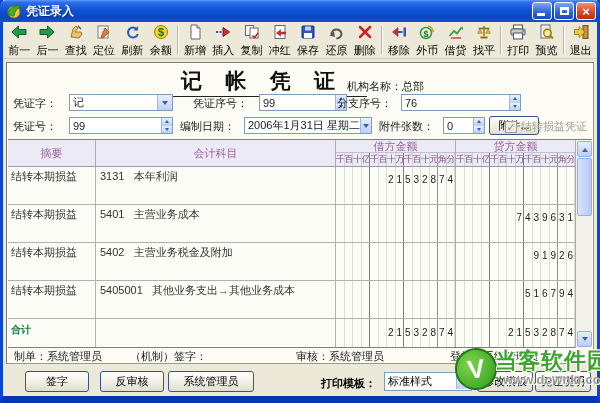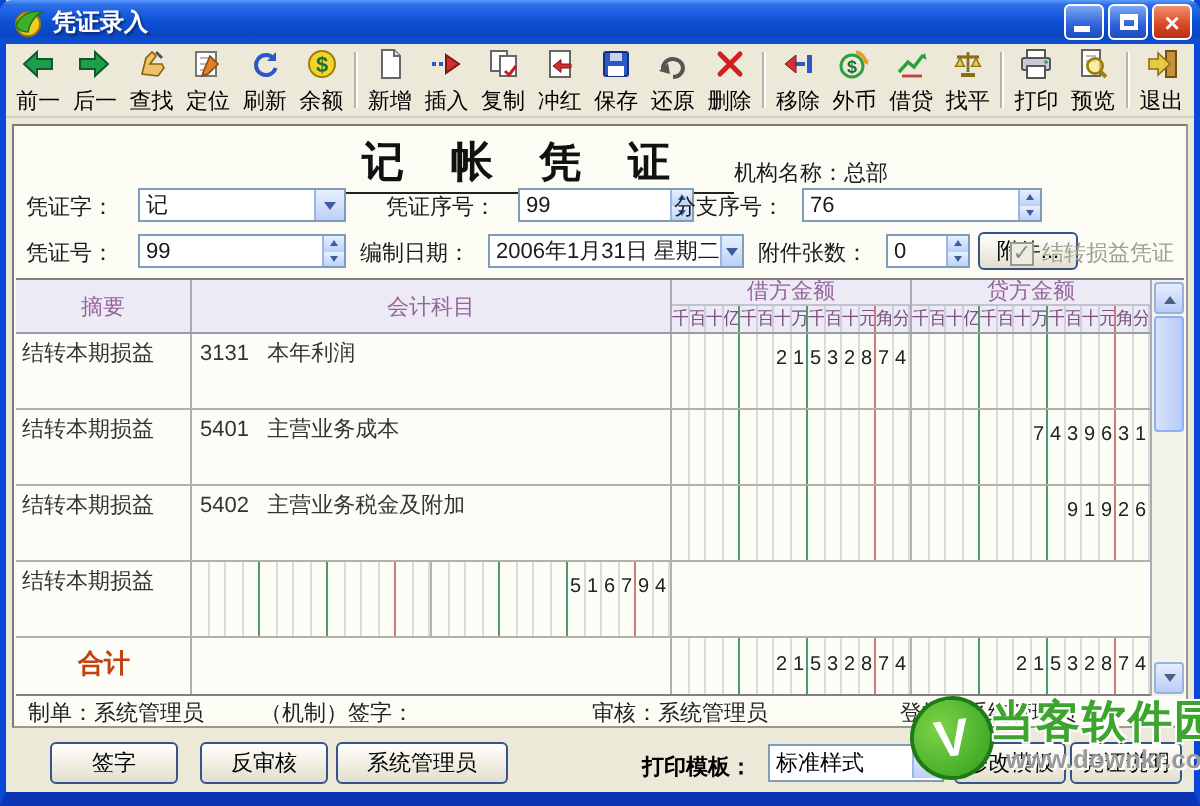--- a/index.html
+++ b/index.html
@@ -29,21 +29,21 @@
   .tb-sep { width:2px; margin:3px 2px; border-left:1px solid #B8B4A4; border-right:1px solid #FFFFFF; }
   
   .content { position:absolute; left:0; right:0; top:60px; bottom:0; padding:3px; }
   .panel { position:absolute; left:3px; top:2px; width:588px; height:302px; background:#FCFCF5;
     border:1px solid #9A9A8A; border-top-color:#7E7E70; border-left-color:#7E7E70; }
   
   .form-area { position:relative; height:76px; font-size:11px; color:#1A1A1A; }
   .v-title { position:absolute; left:150px; top:4px; width:210px; text-align:center;
     font-family:"DejaVu Serif","Liberation Serif",serif; font-size:21px; font-weight:bold; letter-spacing:8px;
     border-bottom:1px solid #222; padding-bottom:1px; color:#111; white-space:nowrap; }
-  .org { position:absolute; left:360px; top:16px; }
+  .org { position:absolute; left:340px; top:16px; }
   .frow { position:absolute; height:17px; display:flex; align-items:center; }
   .fld-label { white-space:nowrap; }
   .ctrl { position:absolute; height:17px; background:#fff; border:1px solid #7F9DB9; font-size:11px;
     display:flex; align-items:center; padding-left:3px; overflow:hidden; white-space:nowrap; }
   .ctrl .val { flex:1; }
   .dd-btn { width:15px; height:15px; background:linear-gradient(180deg,#E8F0FE,#BCD0F8);
     border-left:1px solid #9EB6E4; display:flex; align-items:center; justify-content:center; }
   .dd-btn i { width:0; height:0; border:3px solid transparent; border-top:4px solid #3C5E9E; margin-top:3px; }
   .spin { width:11px; height:15px; display:flex; flex-direction:column; border-left:1px solid #9EB6E4; }
   .spin b { flex:1; background:linear-gradient(180deg,#E8F0FE,#BCD0F8); display:flex; align-items:center; justify-content:center; }
@@ -70,21 +70,21 @@
   .td.sum { width:88px; padding:2px 2px 0 3px; color:#333; }
   .td.acc { width:240px; padding:2px 2px 0 4px; color:#333; white-space:pre; }
   .td.amt-cell { width:120px; padding:0; }
   .amt { display:grid; grid-template-columns:repeat(14,1fr); height:100%; }
   .amt span { border-right:1px solid #DCDCD4; font-size:10px; color:#222; text-align:center; line-height:26px; }
   .amt span:nth-child(4), .digit-row span:nth-child(4),
   .amt span:nth-child(8), .digit-row span:nth-child(8) { border-right-color:#4E9A6E; }
   .amt span:nth-child(12), .digit-row span:nth-child(12) { border-right-color:#CC7A7A; }
   .amt-cell .amt { border-left:1px solid #4E9A6E; margin-left:-1px; }
   .trow.total { height:29px; border-bottom:1px solid #808080; }
-  .trow.total .td.sum { font-size:13px; font-weight:bold; text-align:center; padding-top:4px; color:#c2410c; }
+  .trow.total .td.sum { font-size:10px; font-weight:bold; text-align:left; padding-top:4px; color:#15803d; }
   .trow.total .amt span { line-height:28px; }
   
   .vscroll { position:absolute; right:0; top:0; width:17px; height:208px; background:#F2F1EA; border-left:1px solid #ABABB8; }
   .sc-btn { position:absolute; left:1px; width:15px; height:16px; border:1px solid #98B1DE; border-radius:2px;
     background:linear-gradient(180deg,#E6EEFE,#BACDF6); display:flex; align-items:center; justify-content:center; }
   .sc-btn.up { top:1px; } .sc-btn.dn { bottom:1px; }
   .sc-btn i { width:0; height:0; border:3px solid transparent; }
   .sc-btn.up i { border-bottom:4px solid #4D6185; margin-top:-2px; }
   .sc-btn.dn i { border-top:4px solid #4D6185; margin-bottom:-2px; }
   .sc-thumb { position:absolute; left:1px; top:18px; width:15px; height:58px; border:1px solid #8CB0F8; border-radius:2px;
@@ -547,20 +547,21 @@
                   <span>9</span>
                   <span>1</span>
                   <span>9</span>
                   <span>2</span>
                   <span>6</span>
                 </div>
               </div>
             </div>
             <div class="trow">
               <div class="td sum">结转本期损益</div>
+              <div class="td acc">5405001   其他业务支出→其他业务成本</div>
               <div class="td amt-cell">
                 <div class="amt">
                   <span></span>
                   <span></span>
                   <span></span>
                   <span></span>
                   <span></span>
                   <span></span>
                   <span></span>
                   <span></span>

